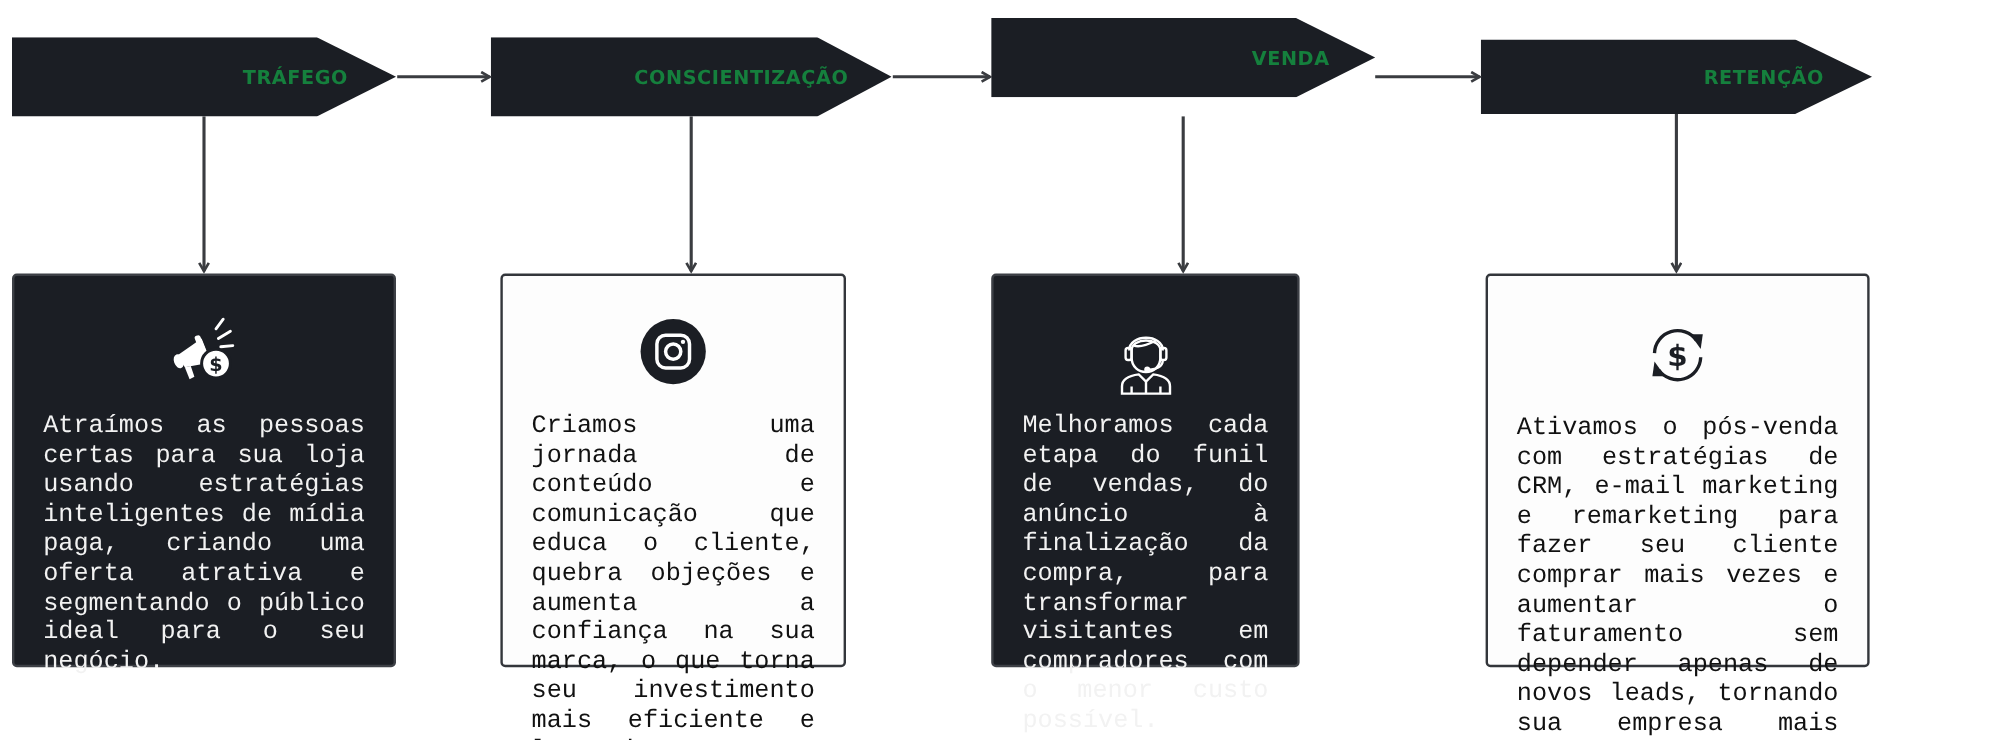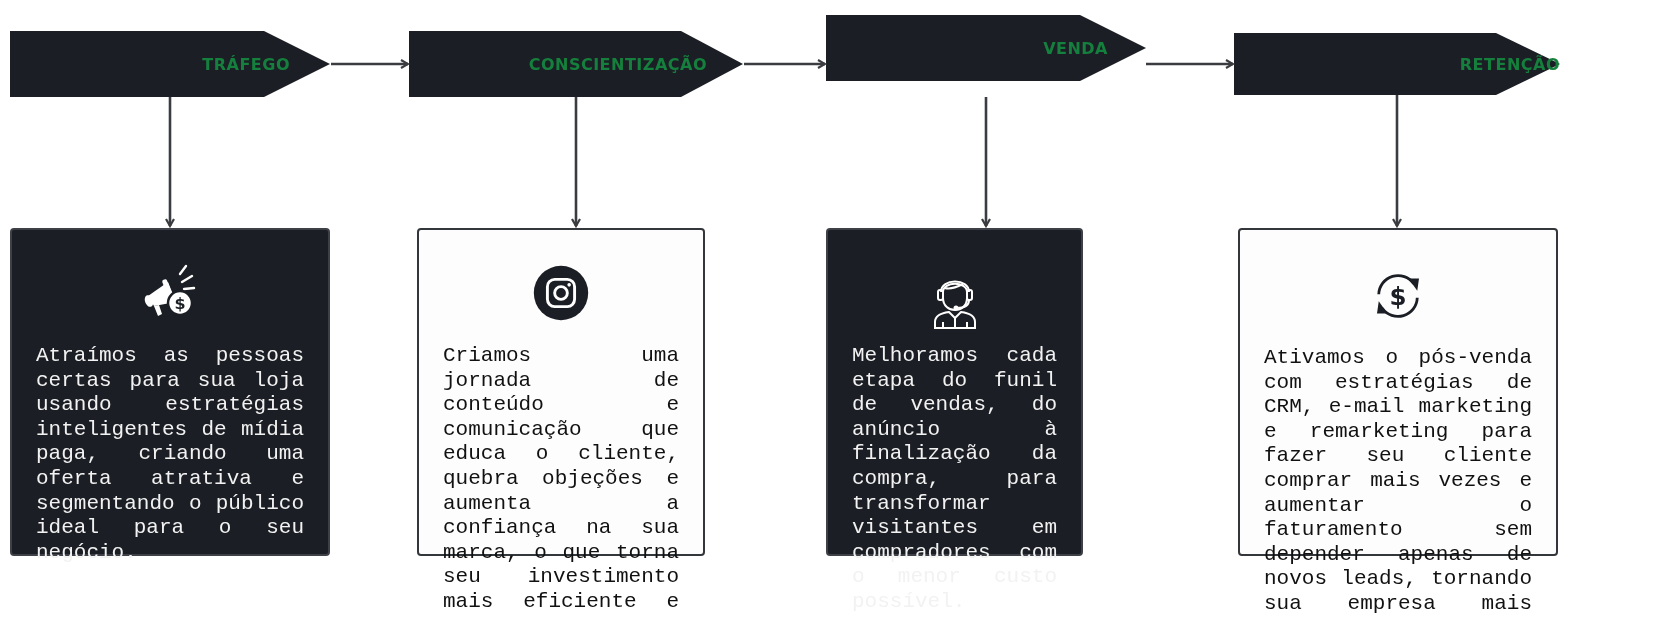--- a/index.html
+++ b/index.html
@@ -34,21 +34,21 @@
   <svg width="320" height="66">
       <polygon points="0,0 254,0 320,33 254,66 0,66" fill="#1b1e24"></polygon>
     </svg>
   <span style="margin-right:38px;">VENDA</span>
 </div>
 
 <div class="hdr" style="left:1234px;top:33px;width:326px;height:62px;">
   <svg width="326" height="62">
       <polygon points="0,0 262,0 326,31 262,62 0,62" fill="#1b1e24"></polygon>
     </svg>
-  <span style="">RETENÇÃO</span>
+  <span style="margin-right:40px;">RETENÇÃO</span>
 </div>
 
 <svg width="1665" height="617" style="position:absolute;left:0;top:0;pointer-events:none;">
   <defs>
     <marker id="ah" markerWidth="10" markerHeight="10" refX="8" refY="5" orient="auto" markerUnits="userSpaceOnUse">
       <polyline points="1,1 8,5 1,9" fill="none" stroke="#3a3c40" stroke-width="2.2"></polyline>
     </marker>
   </defs>
   <g stroke="#3a3c40" stroke-width="2.6" fill="none">
     <line x1="331" y1="64" x2="408" y2="64" marker-end="url(#ah)"></line>

